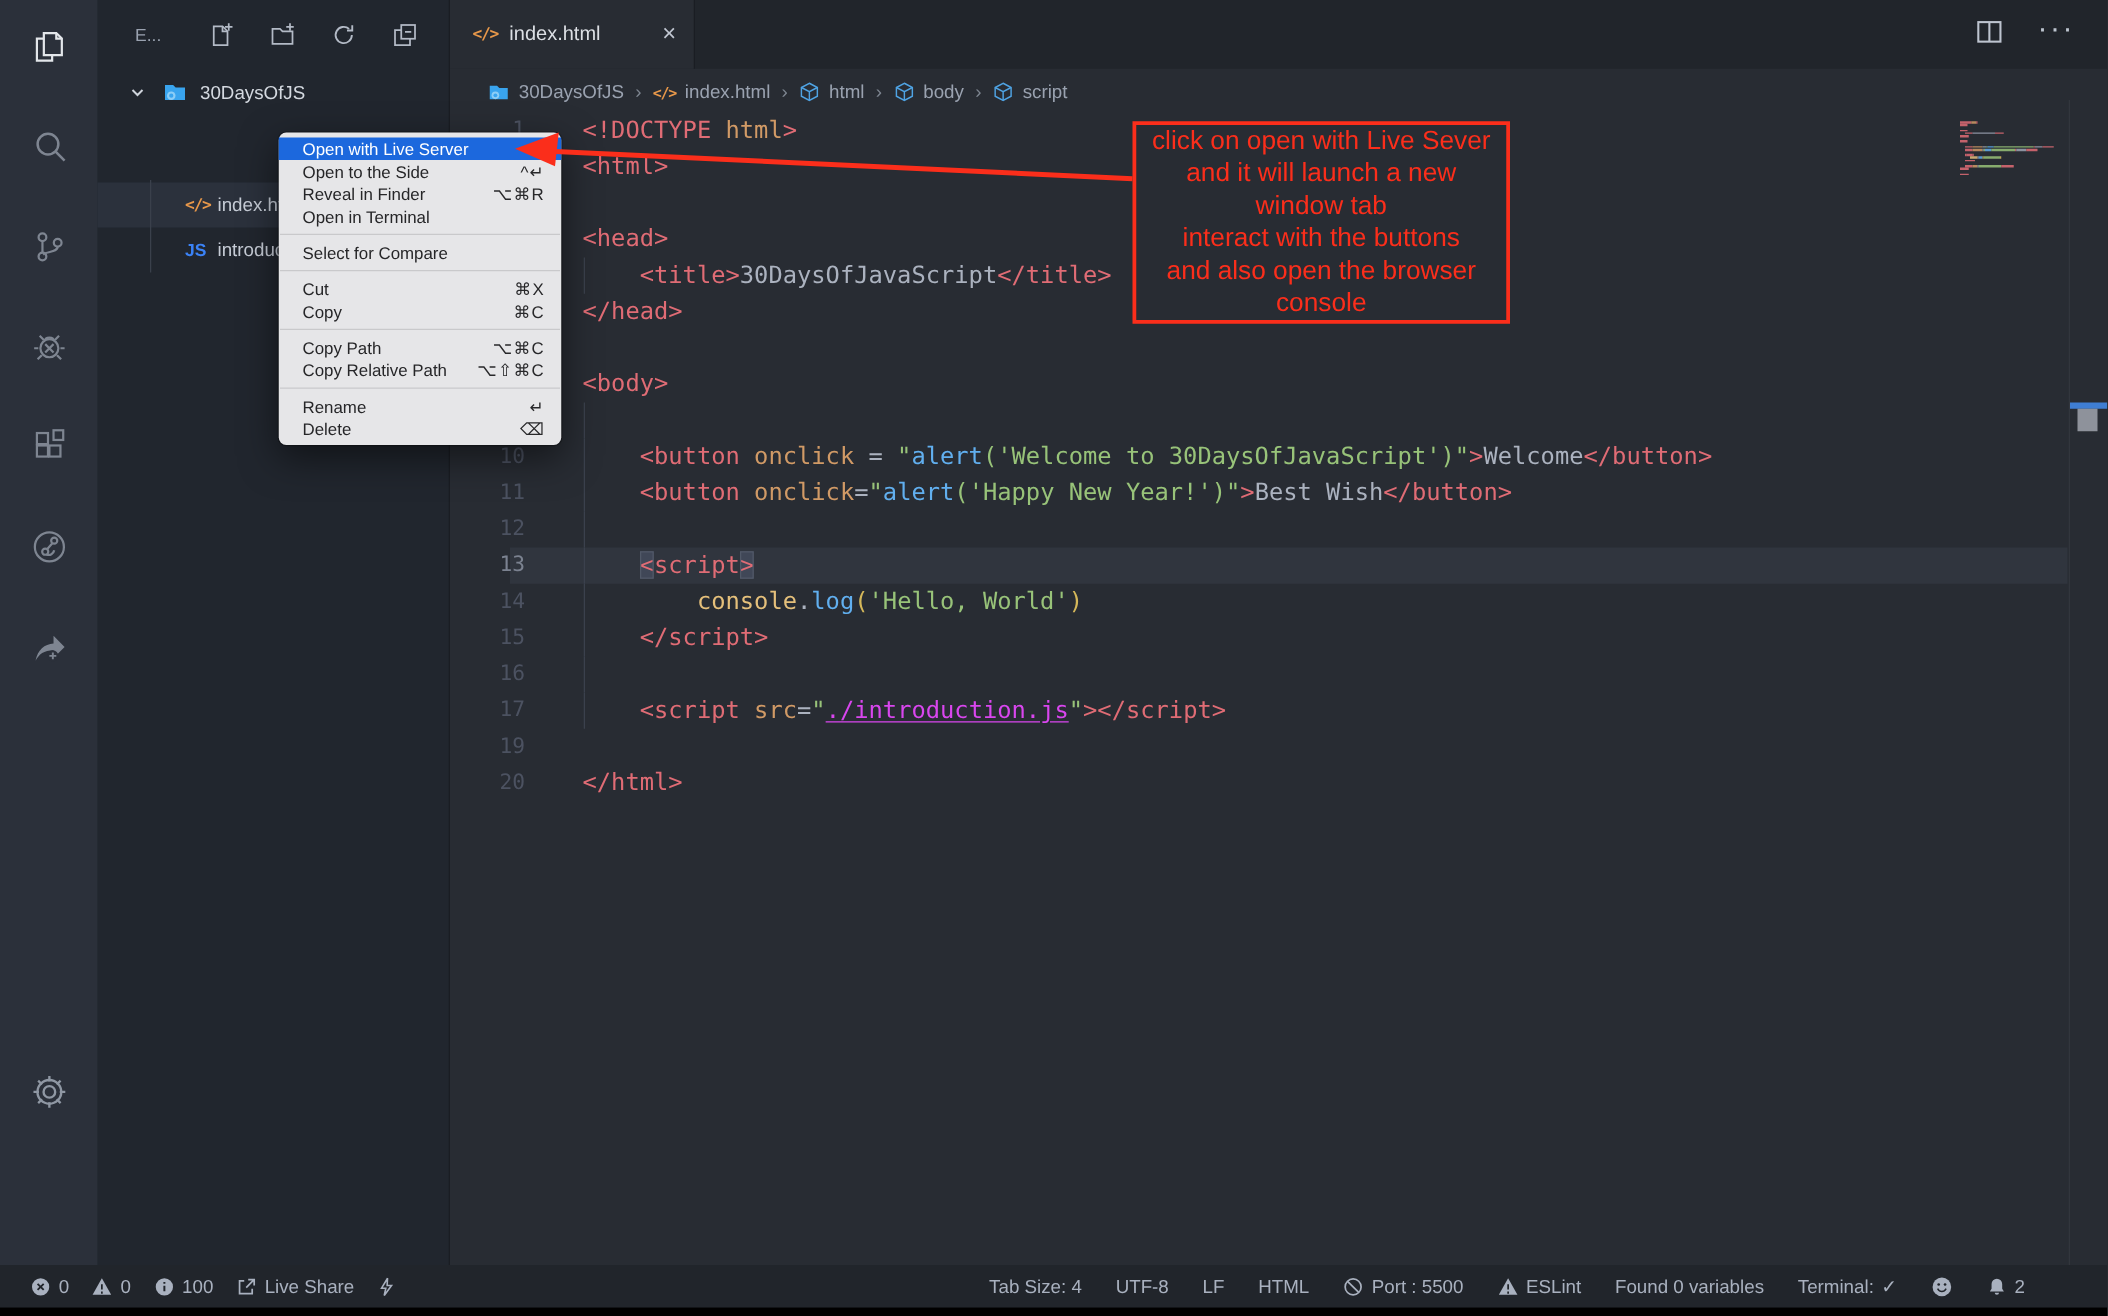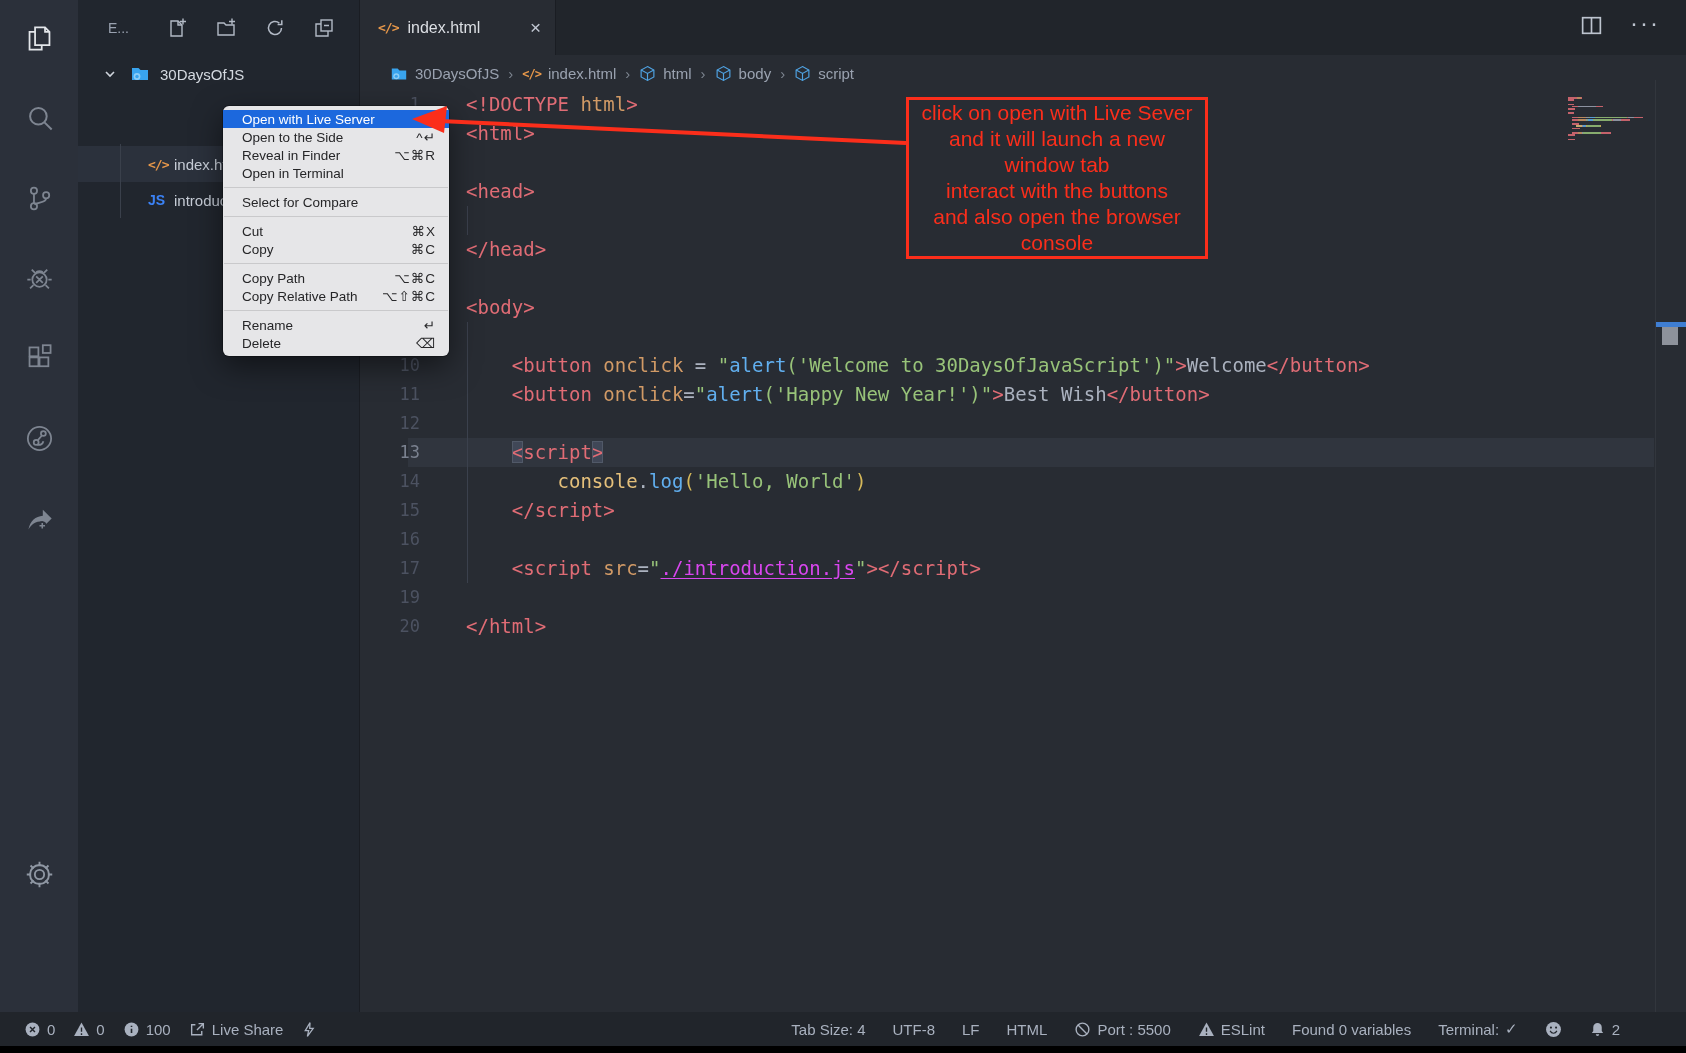--- a/index.html
+++ b/index.html
@@ -292,21 +292,21 @@
           </span>
           <span>script</span>
         </span>
       </div>
 
     <div class="code-area" id="code-area">
         <div class="code-line"><span class="ln">1</span><span class="lc"><span class="tk-t">&lt;!DOCTYPE</span><span class="tk-a"> html</span><span class="tk-t">&gt;</span></span></div>
         <div class="code-line"><span class="ln">2</span><span class="lc"><span class="tk-t">&lt;html&gt;</span></span></div>
         <div class="code-line"><span class="ln">3</span><span class="lc"></span></div>
         <div class="code-line"><span class="ln">4</span><span class="lc"><span class="tk-t">&lt;head&gt;</span></span></div>
-        <div class="code-line guide"><span class="ln">5</span></div>
+        <div class="code-line guide"><span class="ln">5</span><span class="lc"><span class="tk-p">    </span><span class="tk-t">&lt;title&gt;</span><span class="tk-p">30DaysOfJavaScript</span><span class="tk-t">&lt;/title&gt;</span></span></div>
         <div class="code-line"><span class="ln">6</span><span class="lc"><span class="tk-t">&lt;/head&gt;</span></span></div>
         <div class="code-line"><span class="ln">7</span><span class="lc"></span></div>
         <div class="code-line"><span class="ln">8</span><span class="lc"><span class="tk-t">&lt;body&gt;</span></span></div>
         <div class="code-line guide"><span class="ln">9</span><span class="lc"></span></div>
         <div class="code-line guide"><span class="ln">10</span><span class="lc"><span class="tk-p">    </span><span class="tk-t">&lt;button</span><span class="tk-a"> onclick</span><span class="tk-p"> = </span><span class="tk-s">"</span><span class="tk-f">alert</span><span class="tk-s">('Welcome to 30DaysOfJavaScript')"</span><span class="tk-t">&gt;</span><span class="tk-p">Welcome</span><span class="tk-t">&lt;/button&gt;</span></span></div>
         <div class="code-line guide"><span class="ln">11</span><span class="lc"><span class="tk-p">    </span><span class="tk-t">&lt;button</span><span class="tk-a"> onclick</span><span class="tk-p">=</span><span class="tk-s">"</span><span class="tk-f">alert</span><span class="tk-s">('Happy New Year!')"</span><span class="tk-t">&gt;</span><span class="tk-p">Best Wish</span><span class="tk-t">&lt;/button&gt;</span></span></div>
         <div class="code-line guide"><span class="ln">12</span><span class="lc"></span></div>
         <div class="code-line current guide"><span class="ln">13</span><span class="lc"><span class="tk-p">    </span><span class="tk-th">&lt;</span><span class="tk-t">script</span><span class="tk-th">&gt;</span></span></div>
         <div class="code-line guide"><span class="ln">14</span><span class="lc"><span class="tk-p">        </span><span class="tk-c">console</span><span class="tk-p">.</span><span class="tk-f">log</span><span class="tk-g">(</span><span class="tk-s">'Hello, World'</span><span class="tk-g">)</span></span></div>
         <div class="code-line guide"><span class="ln">15</span><span class="lc"><span class="tk-p">    </span><span class="tk-t">&lt;/script&gt;</span></span></div>

